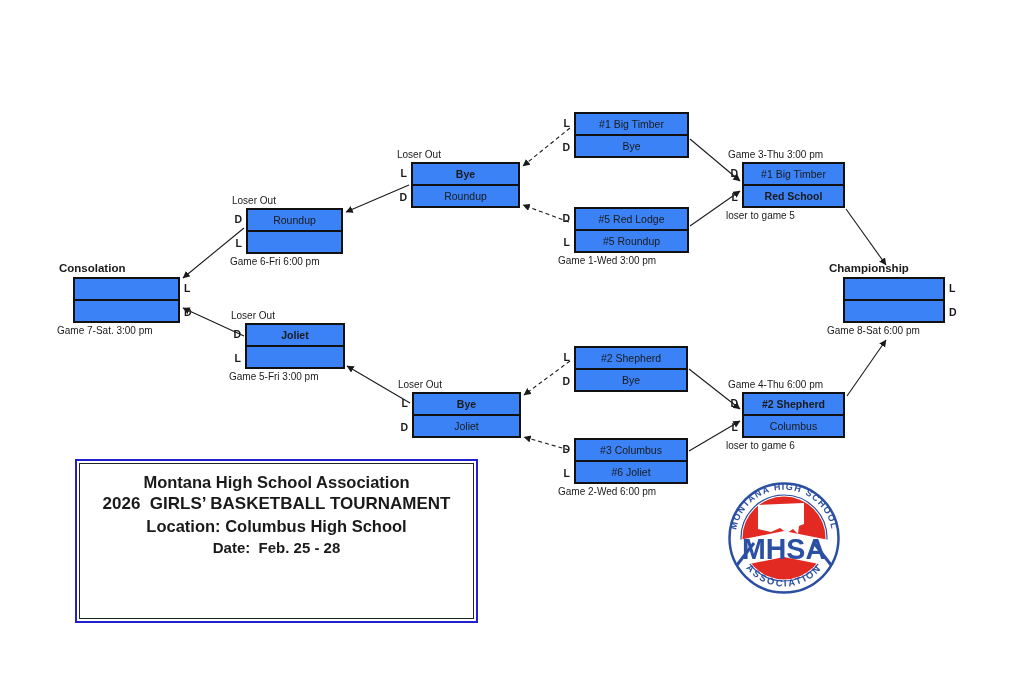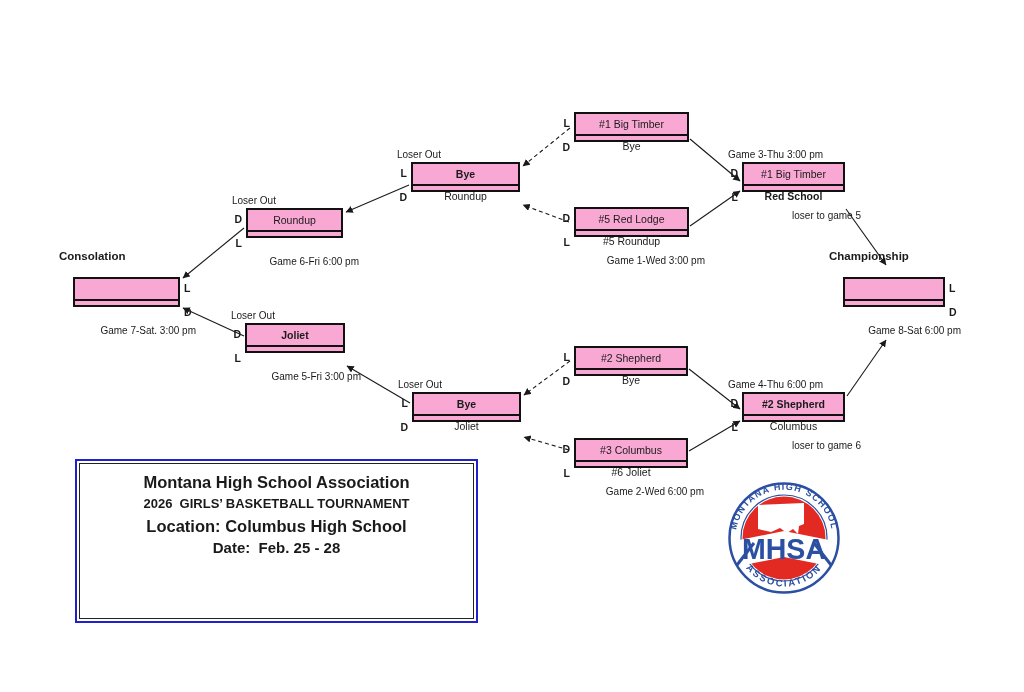--- a/index.html
+++ b/index.html
@@ -4,45 +4,45 @@
 <style>
   html,body { margin:0; padding:0; background:#fff; }
   #page {
     position:relative; width:1024px; height:692px; background:#ffffff;
     font-family:"Liberation Sans", sans-serif; color:#1a1a1a; overflow:hidden;
   }
   .connectors { position:absolute; left:0; top:0; pointer-events:none; }
 
   
   .bbox { position:absolute; height:46px; }
-  .frame { position:relative; width:100%; height:30px; box-sizing:border-box;
-           border:2px solid #111; background:#f9a8d4; }
+  .frame { position:relative; width:100%; height:46px; box-sizing:border-box;
+           border:2px solid #111; background:#3b82f6; }
   .row { height:20px; line-height:20px; text-align:center; font-size:10.5px;
          white-space:nowrap; overflow:visible; }
   .rtop { border-bottom:2px solid #111; }
   .bold { font-weight:bold; }
   .btitle { position:absolute; bottom:100%; left:-14px; right:-14px; margin-bottom:2px;
             text-align:left; font-size:10px; white-space:nowrap; }
-  .btitle.big { font-weight:bold; font-size:11.5px; margin-bottom:15px; }
+  .btitle.big { font-weight:bold; font-size:11.5px; margin-bottom:3px; }
   .bcap { position:absolute; top:100%; left:-16px; right:-16px; margin-top:2px;
-          text-align:right; font-size:10px; white-space:nowrap; }
+          text-align:left; font-size:10px; white-space:nowrap; }
   .lbl { position:absolute; font-size:10.5px; font-weight:bold; line-height:12px; }
   .lt-l { right:100%; margin-right:4px; top:5px; }
   .lb-l { right:100%; margin-right:4px; bottom:5px; }
   .lt-r { left:100%; margin-left:4px; top:5px; }
   .lb-r { left:100%; margin-left:4px; bottom:5px; }
 
   
   .info { position:absolute; left:75px; top:459px; width:403px; height:164px;
           box-sizing:border-box; border:2px solid #2121cc; background:#fff; }
   .info-inner { position:absolute; left:2px; top:2px; right:2px; bottom:2px;
                 border:1px solid #222; text-align:center; padding-top:7px; }
   .info-line { white-space:pre; font-weight:bold; }
   .il1 { font-size:16.5px; line-height:22px; }
-  .il2 { font-size:13px;   line-height:22px; }
+  .il2 { font-size:17px;   line-height:22px; }
   .il3 { font-size:16.5px; line-height:22px; }
   .il4 { font-size:12.5px; line-height:20px; }
   .il5 { font-size:15px;   line-height:22px; }
 
   .logo { position:absolute; left:724px; top:478px; width:120px; height:120px; }
 </style>
 </head>
 <body>
 
 <div id="page">

